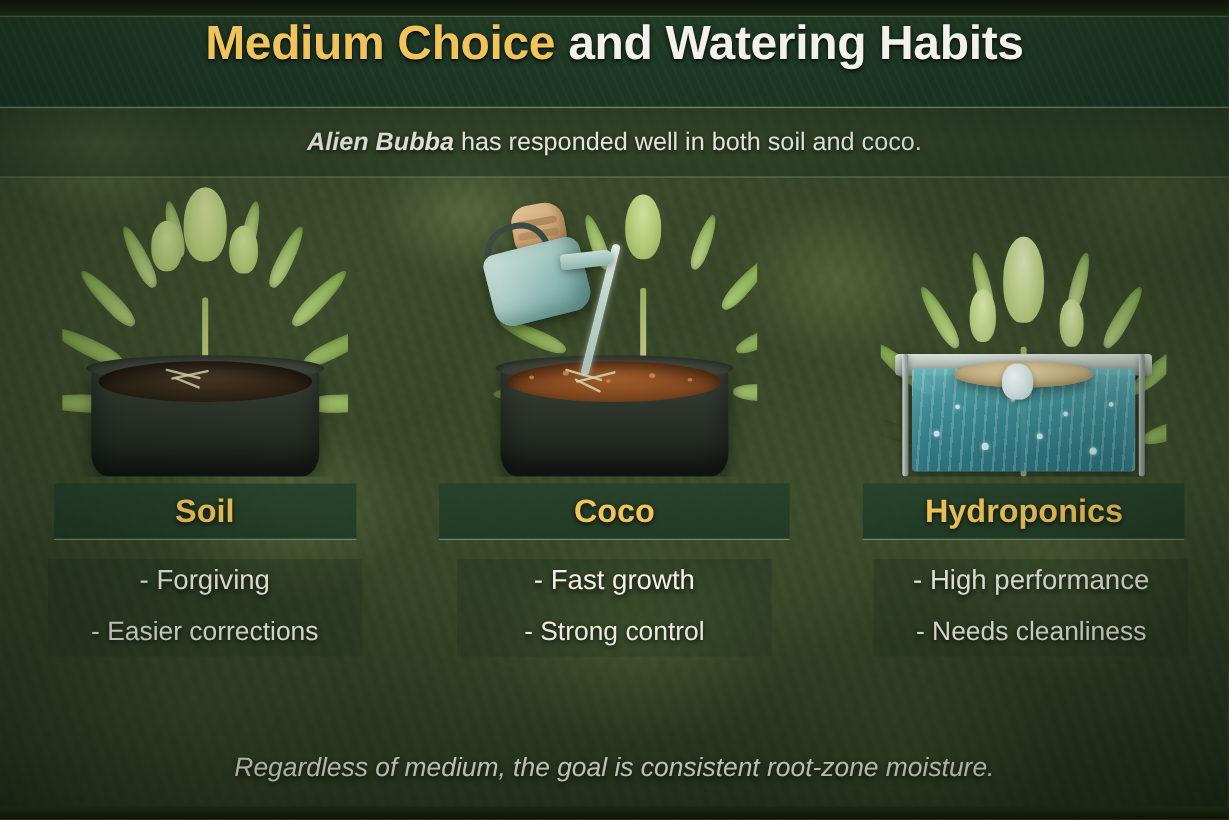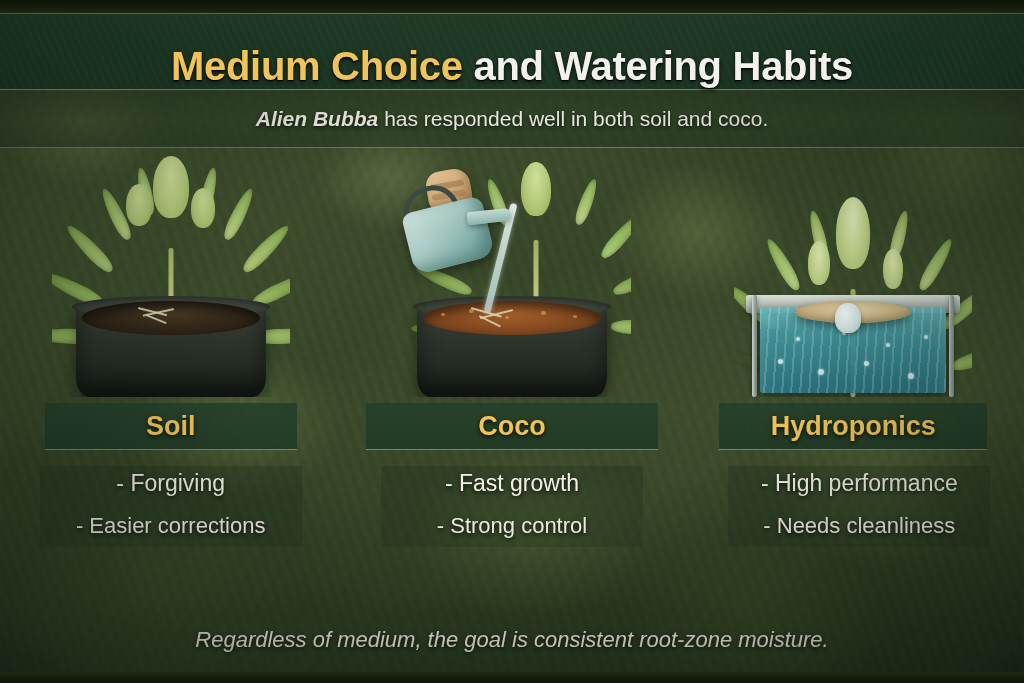--- a/index.html
+++ b/index.html
@@ -82,21 +82,21 @@
   
   .title-band {
     position: absolute;
     left: 0; right: 0;
     top: 13px;
     height: 77px;
     background: linear-gradient(180deg, #27462c 0%, #22402a 45%, #1e3a26 100%);
     border-top: 1px solid rgba(196,216,178,.55);
     border-bottom: 1px solid rgba(196,216,178,.55);
     display: flex;
-    align-items: flex-end;
+    align-items: flex-start;
     justify-content: center;
   }
   .title-band::after {
     content: "";
     position: absolute; inset: 0;
     background-image:
       repeating-linear-gradient(66deg, rgba(255,255,255,.022) 0px, rgba(255,255,255,.022) 2px, rgba(0,0,0,0) 2px, rgba(0,0,0,0) 7px);
     pointer-events: none;
   }
   .title-text {

